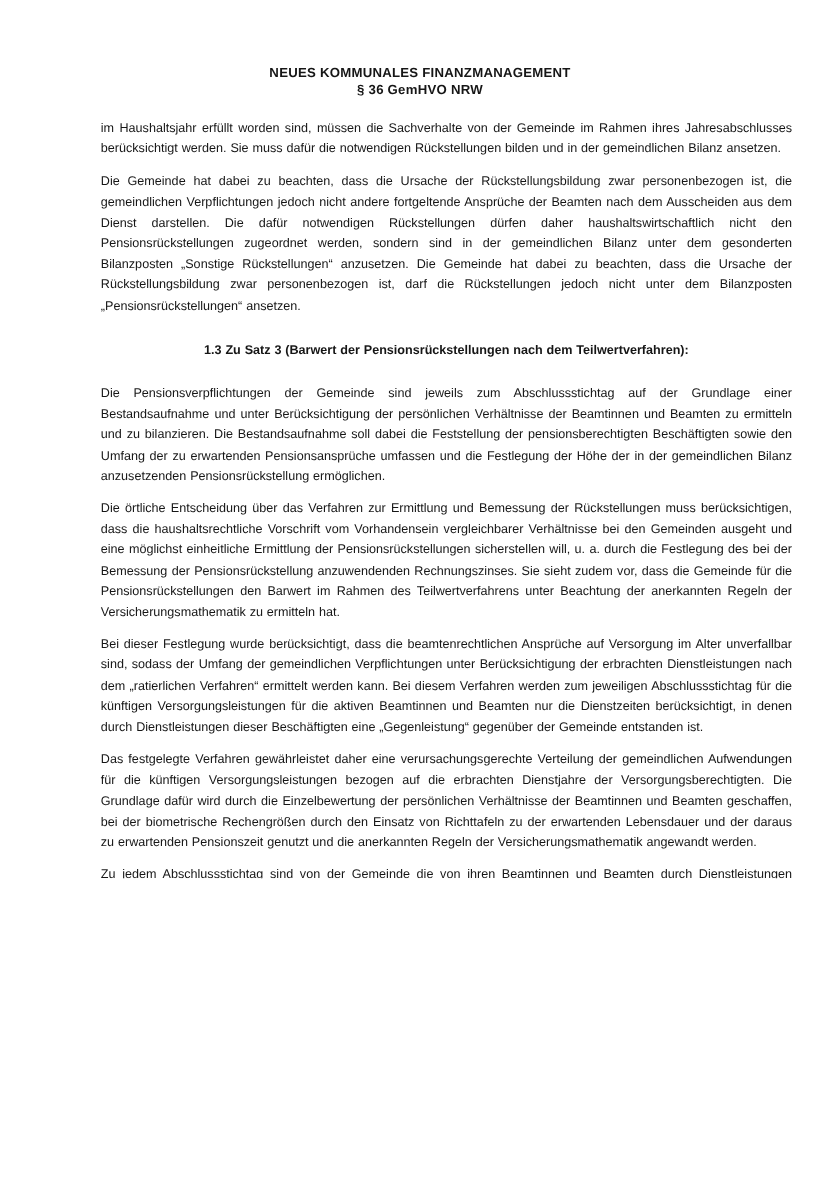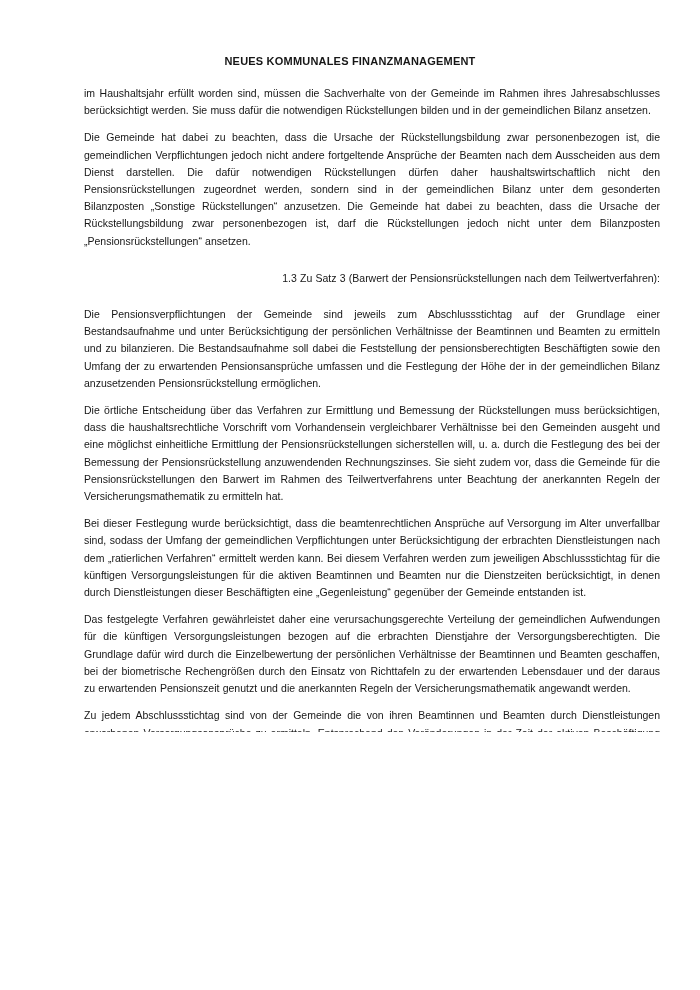--- a/index.html
+++ b/index.html
@@ -32,22 +32,22 @@
     text-align: justify;
     hyphens: auto;
     -webkit-hyphens: auto;
     word-spacing: 0.3px;
   }
   .para {
     margin: 0 0 10px 0;
   }
   .heading {
     font-size: 10.5px;
-    font-weight: normal;
-    text-align: right;
+    font-weight: bold;
+    text-align: center;
     hyphens: none;
   }
   .section-heading {
     margin: 20px 0 19px 0;
   }
   .sub-heading {
     margin: 0 0 16px 0;
   }
   .doc-footer {
     position: absolute;
@@ -71,20 +71,21 @@
     text-align: center;
   }
 </style>
 </head>
 <body>
 
 <div class="page">
 
   <div class="doc-header">
     <div class="doc-title">NEUES KOMMUNALES FINANZMANAGEMENT</div>
+    <div class="doc-subtitle">§ 36 GemHVO NRW</div>
   </div>
 
   <div class="doc-body">
     <p class="para">im Haushaltsjahr erfüllt worden sind, müssen die Sachverhalte von der Gemeinde im Rahmen ihres Jahresabschlusses berücksichtigt werden. Sie muss dafür die notwendigen Rückstellungen bilden und in der gemeindlichen Bilanz ansetzen.</p>
     <p class="para">Die Gemeinde hat dabei zu beachten, dass die Ursache der Rückstellungsbildung zwar personenbezogen ist, die gemeindlichen Verpflichtungen jedoch nicht andere fortgeltende Ansprüche der Beamten nach dem Ausscheiden aus dem Dienst darstellen. Die dafür notwendigen Rückstellungen dürfen daher haushaltswirtschaftlich nicht den Pensionsrückstellungen zugeordnet werden, sondern sind in der gemeindlichen Bilanz unter dem gesonderten Bilanzposten „Sonstige Rückstellungen“ anzusetzen. Die Gemeinde hat dabei zu beachten, dass die Ursache der Rückstellungsbildung zwar personenbezogen ist, darf die Rückstellungen jedoch nicht unter dem Bilanzposten „Pensionsrückstellungen“ ansetzen.</p>
     <div class="heading section-heading">1.3 Zu Satz 3 (Barwert der Pensionsrückstellungen nach dem Teilwertverfahren):</div>
     <p class="para">Die Pensionsverpflichtungen der Gemeinde sind jeweils zum Abschlussstichtag auf der Grundlage einer Bestandsaufnahme und unter Berücksichtigung der persönlichen Verhältnisse der Beamtinnen und Beamten zu ermitteln und zu bilanzieren. Die Bestandsaufnahme soll dabei die Feststellung der pensionsberechtigten Beschäftigten sowie den Umfang der zu erwartenden Pensionsansprüche umfassen und die Festlegung der Höhe der in der gemeindlichen Bilanz anzusetzenden Pensionsrückstellung ermöglichen.</p>
     <p class="para">Die örtliche Entscheidung über das Verfahren zur Ermittlung und Bemessung der Rückstellungen muss berücksichtigen, dass die haushaltsrechtliche Vorschrift vom Vorhandensein vergleichbarer Verhältnisse bei den Gemeinden ausgeht und eine möglichst einheitliche Ermittlung der Pensionsrückstellungen sicherstellen will, u. a. durch die Festlegung des bei der Bemessung der Pensionsrückstellung anzuwendenden Rechnungszinses. Sie sieht zudem vor, dass die Gemeinde für die Pensionsrückstellungen den Barwert im Rahmen des Teilwertverfahrens unter Beachtung der anerkannten Regeln der Versicherungsmathematik zu ermitteln hat.</p>
     <p class="para">Bei dieser Festlegung wurde berücksichtigt, dass die beamtenrechtlichen Ansprüche auf Versorgung im Alter unverfallbar sind, sodass der Umfang der gemeindlichen Verpflichtungen unter Berücksichtigung der erbrachten Dienstleistungen nach dem „ratierlichen Verfahren“ ermittelt werden kann. Bei diesem Verfahren werden zum jeweiligen Abschlussstichtag für die künftigen Versorgungsleistungen für die aktiven Beamtinnen und Beamten nur die Dienstzeiten berücksichtigt, in denen durch Dienstleistungen dieser Beschäftigten eine „Gegenleistung“ gegenüber der Gemeinde entstanden ist.</p>
     <p class="para">Das festgelegte Verfahren gewährleistet daher eine verursachungsgerechte Verteilung der gemeindlichen Aufwendungen für die künftigen Versorgungsleistungen bezogen auf die erbrachten Dienstjahre der Versorgungsberechtigten. Die Grundlage dafür wird durch die Einzelbewertung der persönlichen Verhältnisse der Beamtinnen und Beamten geschaffen, bei der biometrische Rechengrößen durch den Einsatz von Richttafeln zu der erwartenden Lebensdauer und der daraus zu erwartenden Pensionszeit genutzt und die anerkannten Regeln der Versicherungsmathematik angewandt werden.</p>

